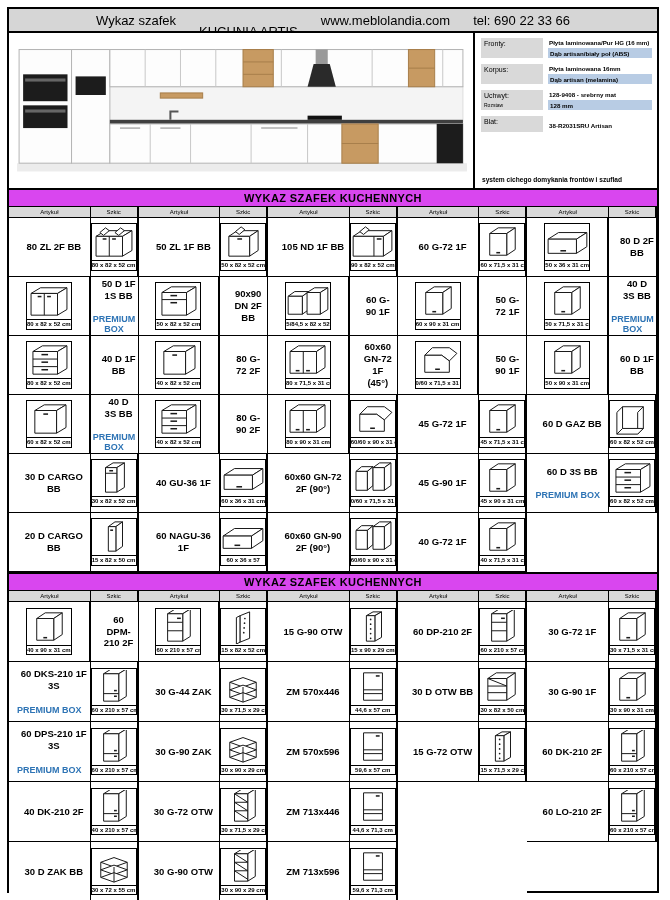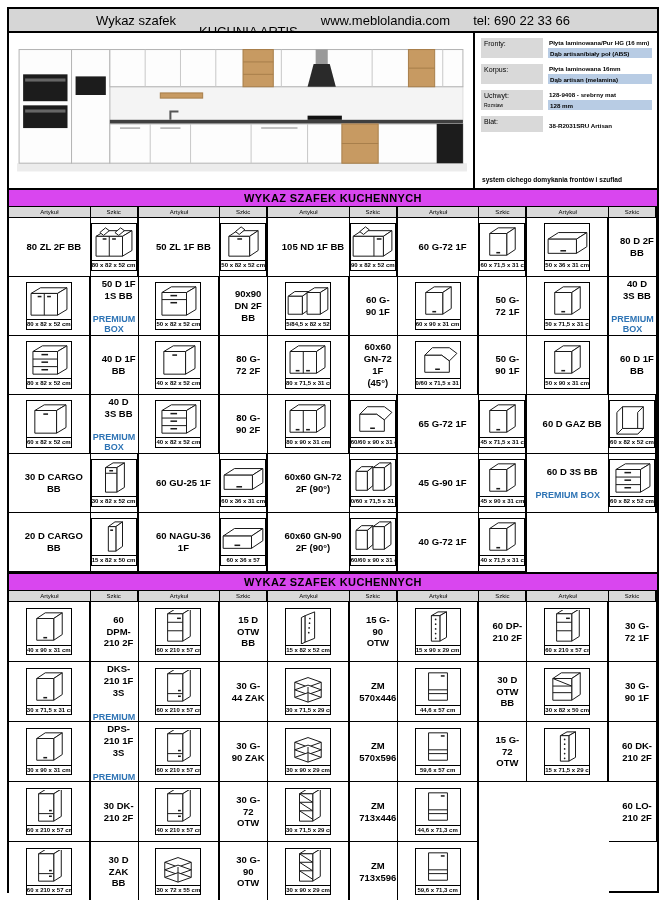--- a/index.html
+++ b/index.html
@@ -485,21 +485,21 @@
                 <svg class="sk" viewBox="0 0 46 36" width="44" height="34">
                   <polygon points="9,13 17,5 35,5 43,11 35,19 27,13"></polygon>
                   <polygon points="9,13 27,13 35,19 35,31 9,31"></polygon>
                   <rect x="20" y="27" width="5" height="1.6" class="skf"></rect>
                 </svg>
               </div>
               <div class="dim">60/60 x 90 x 31 cm</div>
             </div>
           </div>
           <div class="cell art">
-            <div class="nm">65 G-72 1F</div>
+            <div class="nm">45 G-72 1F</div>
           </div>
           <div class="cell szk">
             <div class="skwrap">
               <div class="skbox">
                 <svg class="sk" viewBox="0 0 46 36" width="44" height="34">
                   <polygon points="10,9 19,3 37,3 28,9"></polygon>
                   <polygon points="28,9 37,3 37,26 28,32"></polygon>
                   <rect x="10" y="9" width="18" height="23"></rect>
                   <rect x="17" y="28.5" width="4" height="1.6" class="skf"></rect>
                 </svg>
@@ -534,21 +534,21 @@
                   <polygon points="26,7 34,2 34,28 26,33"></polygon>
                   <rect x="14" y="7" width="12" height="26"></rect>
                   <line x1="14" y1="13" x2="26" y2="13"></line>
                   <rect x="18" y="9.5" width="4" height="1.6" class="skf"></rect>
                 </svg>
               </div>
               <div class="dim">30 x 82 x 52 cm</div>
             </div>
           </div>
           <div class="cell art">
-            <div class="nm">60 GU-25 1F</div>
+            <div class="nm">40 GU-36 1F</div>
           </div>
           <div class="cell szk">
             <div class="skwrap">
               <div class="skbox">
                 <svg class="sk" viewBox="0 0 46 36" width="44" height="34">
                   <polygon points="3,15 14,8 44,8 33,15"></polygon>
                   <polygon points="33,15 44,8 44,23 33,30"></polygon>
                   <rect x="3" y="15" width="30" height="15"></rect>
                   <rect x="16" y="26.5" width="6" height="1.6" class="skf"></rect>
                 </svg>
@@ -717,23 +717,20 @@
                   <polygon points="28,4 36,-1 36,28 28,33"></polygon>
                   <rect x="12" y="4" width="16" height="29"></rect>
                   <line x1="12" y1="13" x2="28" y2="13"></line>
                   <line x1="12" y1="22" x2="28" y2="22"></line>
                   <rect x="22" y="8" width="4" height="1.6" class="skf"></rect>
                 </svg>
               </div>
               <div class="dim">60 x 210 x 57 cm</div>
             </div>
           </div>
-          <div class="cell art">
-            <div class="nm">15 D OTW BB</div>
-          </div>
           <div class="cell szk">
             <div class="skwrap">
               <div class="skbox">
                 <svg class="sk" viewBox="0 0 46 36" width="44" height="34">
                   <polygon points="16,8 20,6 20,34 16,36"></polygon>
                   <polygon points="20,6 30,2 30,30 20,34"></polygon>
                   <circle cx="25" cy="9" r="0.9"></circle>
                   <circle cx="24.6" cy="14" r="0.9"></circle>
                   <circle cx="24.2" cy="19" r="0.9"></circle>
                   <circle cx="23.8" cy="24" r="0.9"></circle>
@@ -968,21 +965,21 @@
                   <rect x="12" y="4" width="16" height="29"></rect>
                   <line x1="12" y1="25" x2="28" y2="25"></line>
                   <rect x="23" y="21" width="3" height="1.6" class="skf"></rect>
                   <rect x="23" y="27" width="3" height="1.6" class="skf"></rect>
                 </svg>
               </div>
               <div class="dim">60 x 210 x 57 cm</div>
             </div>
           </div>
           <div class="cell art">
-            <div class="nm">30 DK-210 2F</div>
+            <div class="nm">40 DK-210 2F</div>
           </div>
           <div class="cell szk">
             <div class="skwrap">
               <div class="skbox">
                 <svg class="sk" viewBox="0 0 46 36" width="44" height="34">
                   <polygon points="12,4 20,-1 36,-1 28,4"></polygon>
                   <polygon points="28,4 36,-1 36,28 28,33"></polygon>
                   <rect x="12" y="4" width="16" height="29"></rect>
                   <line x1="12" y1="25" x2="28" y2="25"></line>
                   <rect x="23" y="21" width="3" height="1.6" class="skf"></rect>

